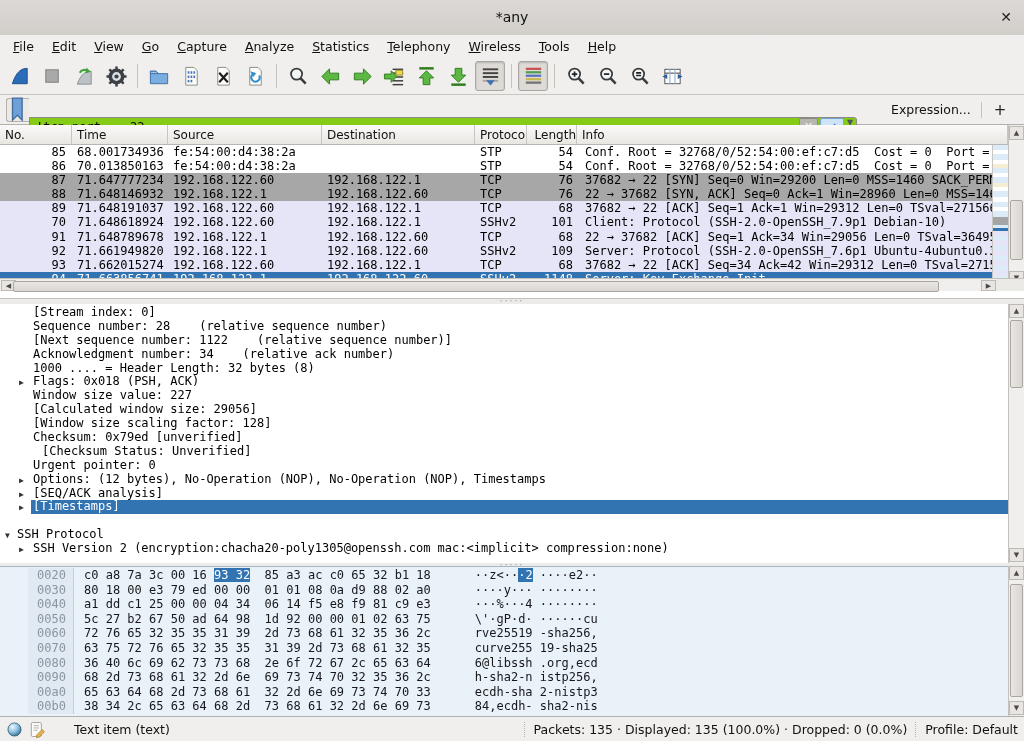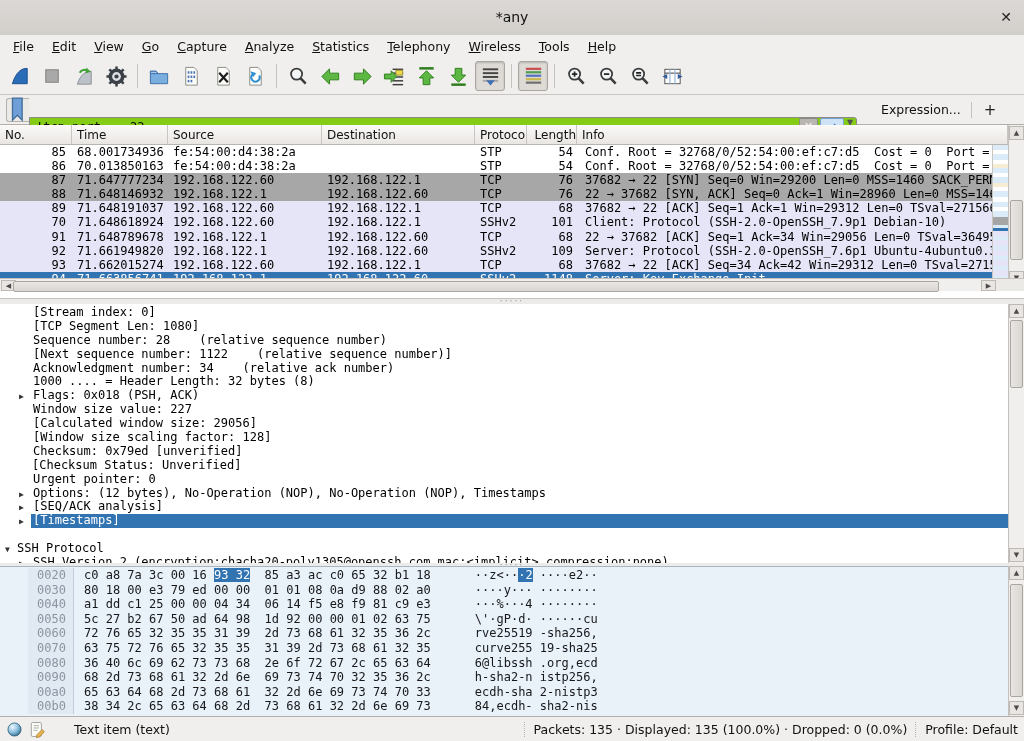--- a/index.html
+++ b/index.html
@@ -24,21 +24,21 @@
   .tb-sep{width:1px;height:24px;background:#c6c2bd;margin:0 5px;}
   
   .filterbar{left:0;top:95px;width:1024px;height:30px;background:#f1efed;border-bottom:1px solid #b3afaa;
              display:flex;align-items:center;padding:0 6px;box-sizing:border-box;}
   .bm-btn{width:22px;height:22px;display:flex;align-items:center;justify-content:center;background:#eceae7;border:1px solid #b4b0ab;border-right:none;border-radius:3px 0 0 3px;}
   .filter-box{flex:0 0 auto;width:828px;height:22px;background:#84cc16;border:1px solid #8d8984;border-radius:0 3px 3px 0;display:flex;box-sizing:border-box;margin-top:37px;}
   .filter-input{flex:1;background:transparent;border:none;outline:none;font-family:"DejaVu Sans Mono","Liberation Mono",monospace;font-size:12px;padding:0 6px;color:#0a0a0a;height:18px;}
   .f-clear{width:17px;height:17px;background:#b9b6b2;color:#f7f6f4;border:1px solid #8d8a86;border-radius:2px;font-size:11px;line-height:15px;text-align:center;margin-right:2px;}
   .f-apply{width:22px;height:17px;background:#cfe3f7;color:#3a78c0;border:1px solid #7aa4d4;border-radius:2px;font-size:12px;line-height:15px;text-align:center;font-weight:bold;}
   .f-drop{width:12px;font-size:8px;color:#555;text-align:center;}
-  .f-expr{margin-left:18px;font-size:12.5px;color:#111;padding:3px 6px;}
+  .f-expr{margin-left:28px;font-size:12.5px;color:#111;padding:3px 6px;}
   .f-sep{width:1px;height:16px;background:#c6c2bd;margin:0 4px;}
   .f-add{font-size:15px;color:#222;padding:0 8px;}
   
   .plist{left:0;top:125px;width:1024px;height:173px;background:#fff;}
   .phdr{position:absolute;left:0;top:0;height:20px;width:1008px;display:flex;background:linear-gradient(#fbfaf9,#e9e6e2);border-bottom:1px solid #b9b5b0;box-sizing:border-box;}
   .phdr .hc{border-right:1px solid #c9c5c0;padding:3px 0 0 5px;font-size:12px;color:#111;box-sizing:border-box;white-space:nowrap;overflow:hidden;}
   .rows{position:absolute;left:0;top:20px;width:992px;height:141px;overflow:hidden;
         font-family:"DejaVu Sans Mono","Liberation Mono",monospace;font-size:12px;}
   .prow{display:flex;height:14.1px;line-height:14.1px;white-space:pre;overflow:hidden;}
   .prow .c{overflow:hidden;flex:0 0 auto;box-sizing:border-box;}
@@ -364,31 +364,30 @@
       <div class="hsb-thumb"></div>
       <div class="sb-btn" style="left:981px;">▶</div>
     </div>
     <div class="corner"></div>
   </div>
 
   <div class="abs split" style="top:298px;height:6px;border-top:1px solid #c5c1bc;box-sizing:border-box;">·····</div>
 
   <div class="abs details" id="details" style="padding-top: 2px;">
       <div class="dline"><span class="txt" style="left: 33px;">[Stream index: 0]</span></div>
-      <div class="dline"><span class="txt" style="left: 33px;">[TCP Segment Len: 1080]</span></div>
       <div class="dline"><span class="txt" style="left: 33px;">Sequence number: 28    (relative sequence number)</span></div>
       <div class="dline"><span class="txt" style="left: 33px;">[Next sequence number: 1122    (relative sequence number)]</span></div>
       <div class="dline"><span class="txt" style="left: 33px;">Acknowledgment number: 34    (relative ack number)</span></div>
       <div class="dline"><span class="txt" style="left: 33px;">1000 .... = Header Length: 32 bytes (8)</span></div>
       <div class="dline"><span class="arr" style="left: 19px;">▶</span><span class="txt" style="left: 33px;">Flags: 0x018 (PSH, ACK)</span></div>
       <div class="dline"><span class="txt" style="left: 33px;">Window size value: 227</span></div>
       <div class="dline"><span class="txt" style="left: 33px;">[Calculated window size: 29056]</span></div>
       <div class="dline"><span class="txt" style="left: 33px;">[Window size scaling factor: 128]</span></div>
       <div class="dline"><span class="txt" style="left: 33px;">Checksum: 0x79ed [unverified]</span></div>
-      <div class="dline"><span class="txt" style="left: 32px;">[Checksum Status: Unverified]</span></div>
+      <div class="dline"><span class="txt" style="left: 42px;">[Checksum Status: Unverified]</span></div>
       <div class="dline"><span class="txt" style="left: 33px;">Urgent pointer: 0</span></div>
       <div class="dline"><span class="arr" style="left: 19px;">▶</span><span class="txt" style="left: 33px;">Options: (12 bytes), No-Operation (NOP), No-Operation (NOP), Timestamps</span></div>
       <div class="dline"><span class="arr" style="left: 19px;">▶</span><span class="txt" style="left: 33px;">[SEQ/ACK analysis]</span></div>
       <div class="dline sel"><div class="hl-bar"></div><span class="arr" style="left: 19px;">▶</span><span class="txt" style="left: 33px;">[Timestamps]</span></div>
       <div class="dline"><span class="txt" style="left: 33px; margin-top: 48px;">TCP payload (1080 bytes)</span></div>
       <div class="dline"><span class="arr" style="left: 5px;">▼</span><span class="txt" style="left: 17px;">SSH Protocol</span></div>
       <div class="dline"><span class="arr" style="left: 19px;">▶</span><span class="txt" style="left: 33px;">SSH Version 2 (encryption:chacha20-poly1305@openssh.com mac:&lt;implicit&gt; compression:none)</span></div>
     </div>
   <div class="vsb abs" style="left:1008px;top:304px;height:259px;">
       <div class="sb-btn" style="top:0;">▲</div>

